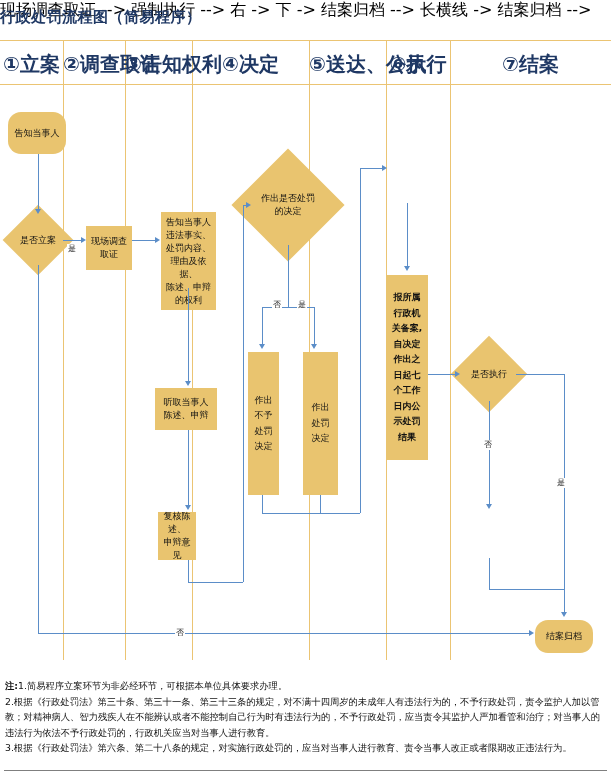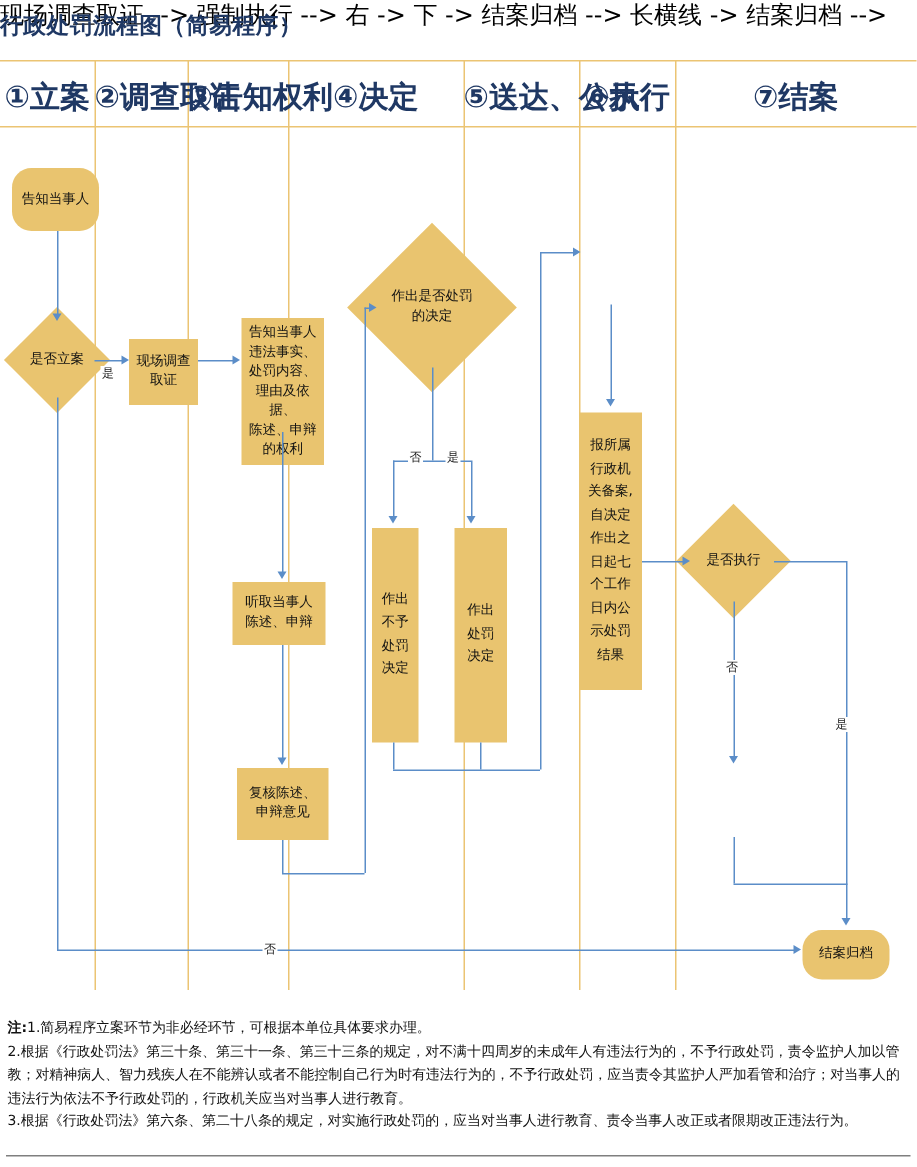--- a/index.html
+++ b/index.html
@@ -143,21 +143,21 @@
 的权利</span>
   </div>
 
   
   <div class="node" style="left:155px;top:388px;width:62px;height:42px;">
     <span>听取当事人
 陈述、申辩</span>
   </div>
 
   
-  <div class="node" style="left:158px;top:512px;width:61px;height:48px;">
+  <div class="node" style="left:158px;top:512px;width:38px;height:48px;">
     <span>复核陈述、
 申辩意见</span>
   </div>
 
   
   <div class="diamond" style="left:248px;top:165px;width:80px;height:80px;">
     <div class="shape"></div>
     <div class="dlabel">作出是否处罚
 的决定</div>
   </div>
@@ -173,21 +173,21 @@
   
   <div class="node tallnarrow" style="left:303px;top:352px;width:35px;height:143px;">
     <span>作出
 处罚
 决定</span>
   </div>
 
   
 
   
-  <div class="node tallnarrow" style="left:386px;top:275px;width:42px;height:185px;">
+  <div class="node tallnarrow" style="left:386px;top:275px;width:42px;height:185px;font-weight:bold;">
     <span>报所属
 行政机
 关备案,
 自决定
 作出之
 日起七
 个工作
 日内公
 示处罚
 结果</span>

